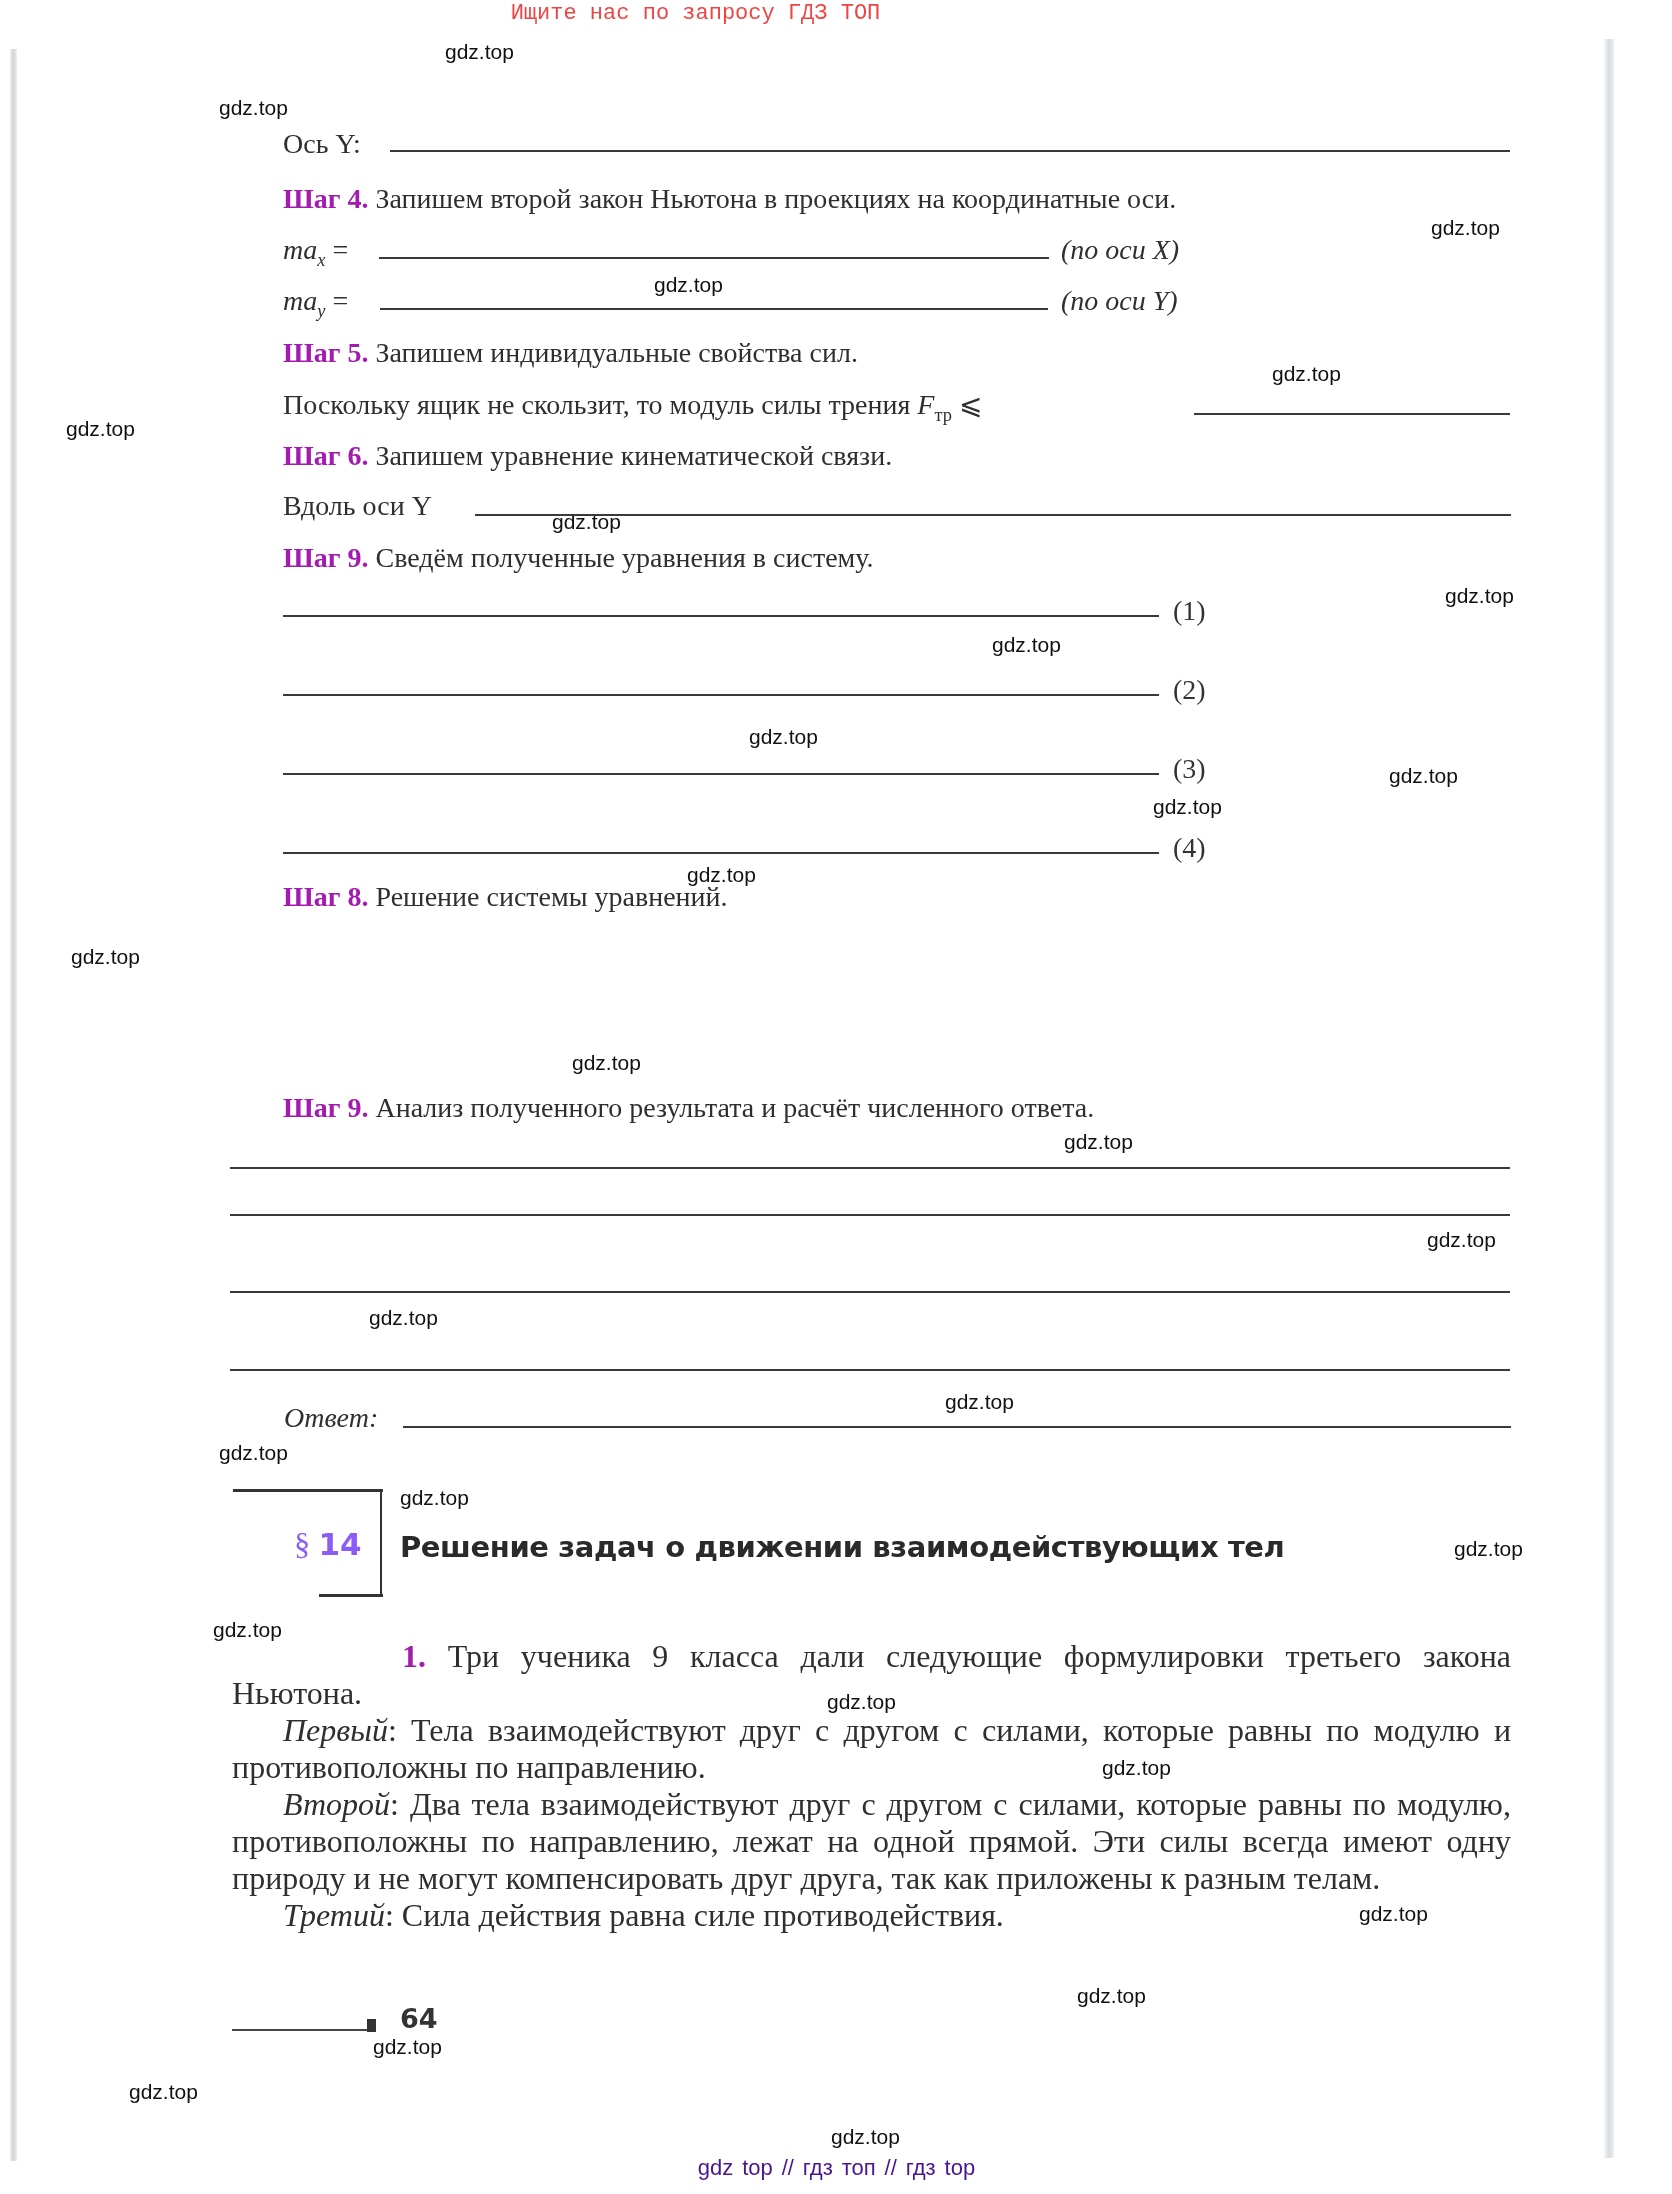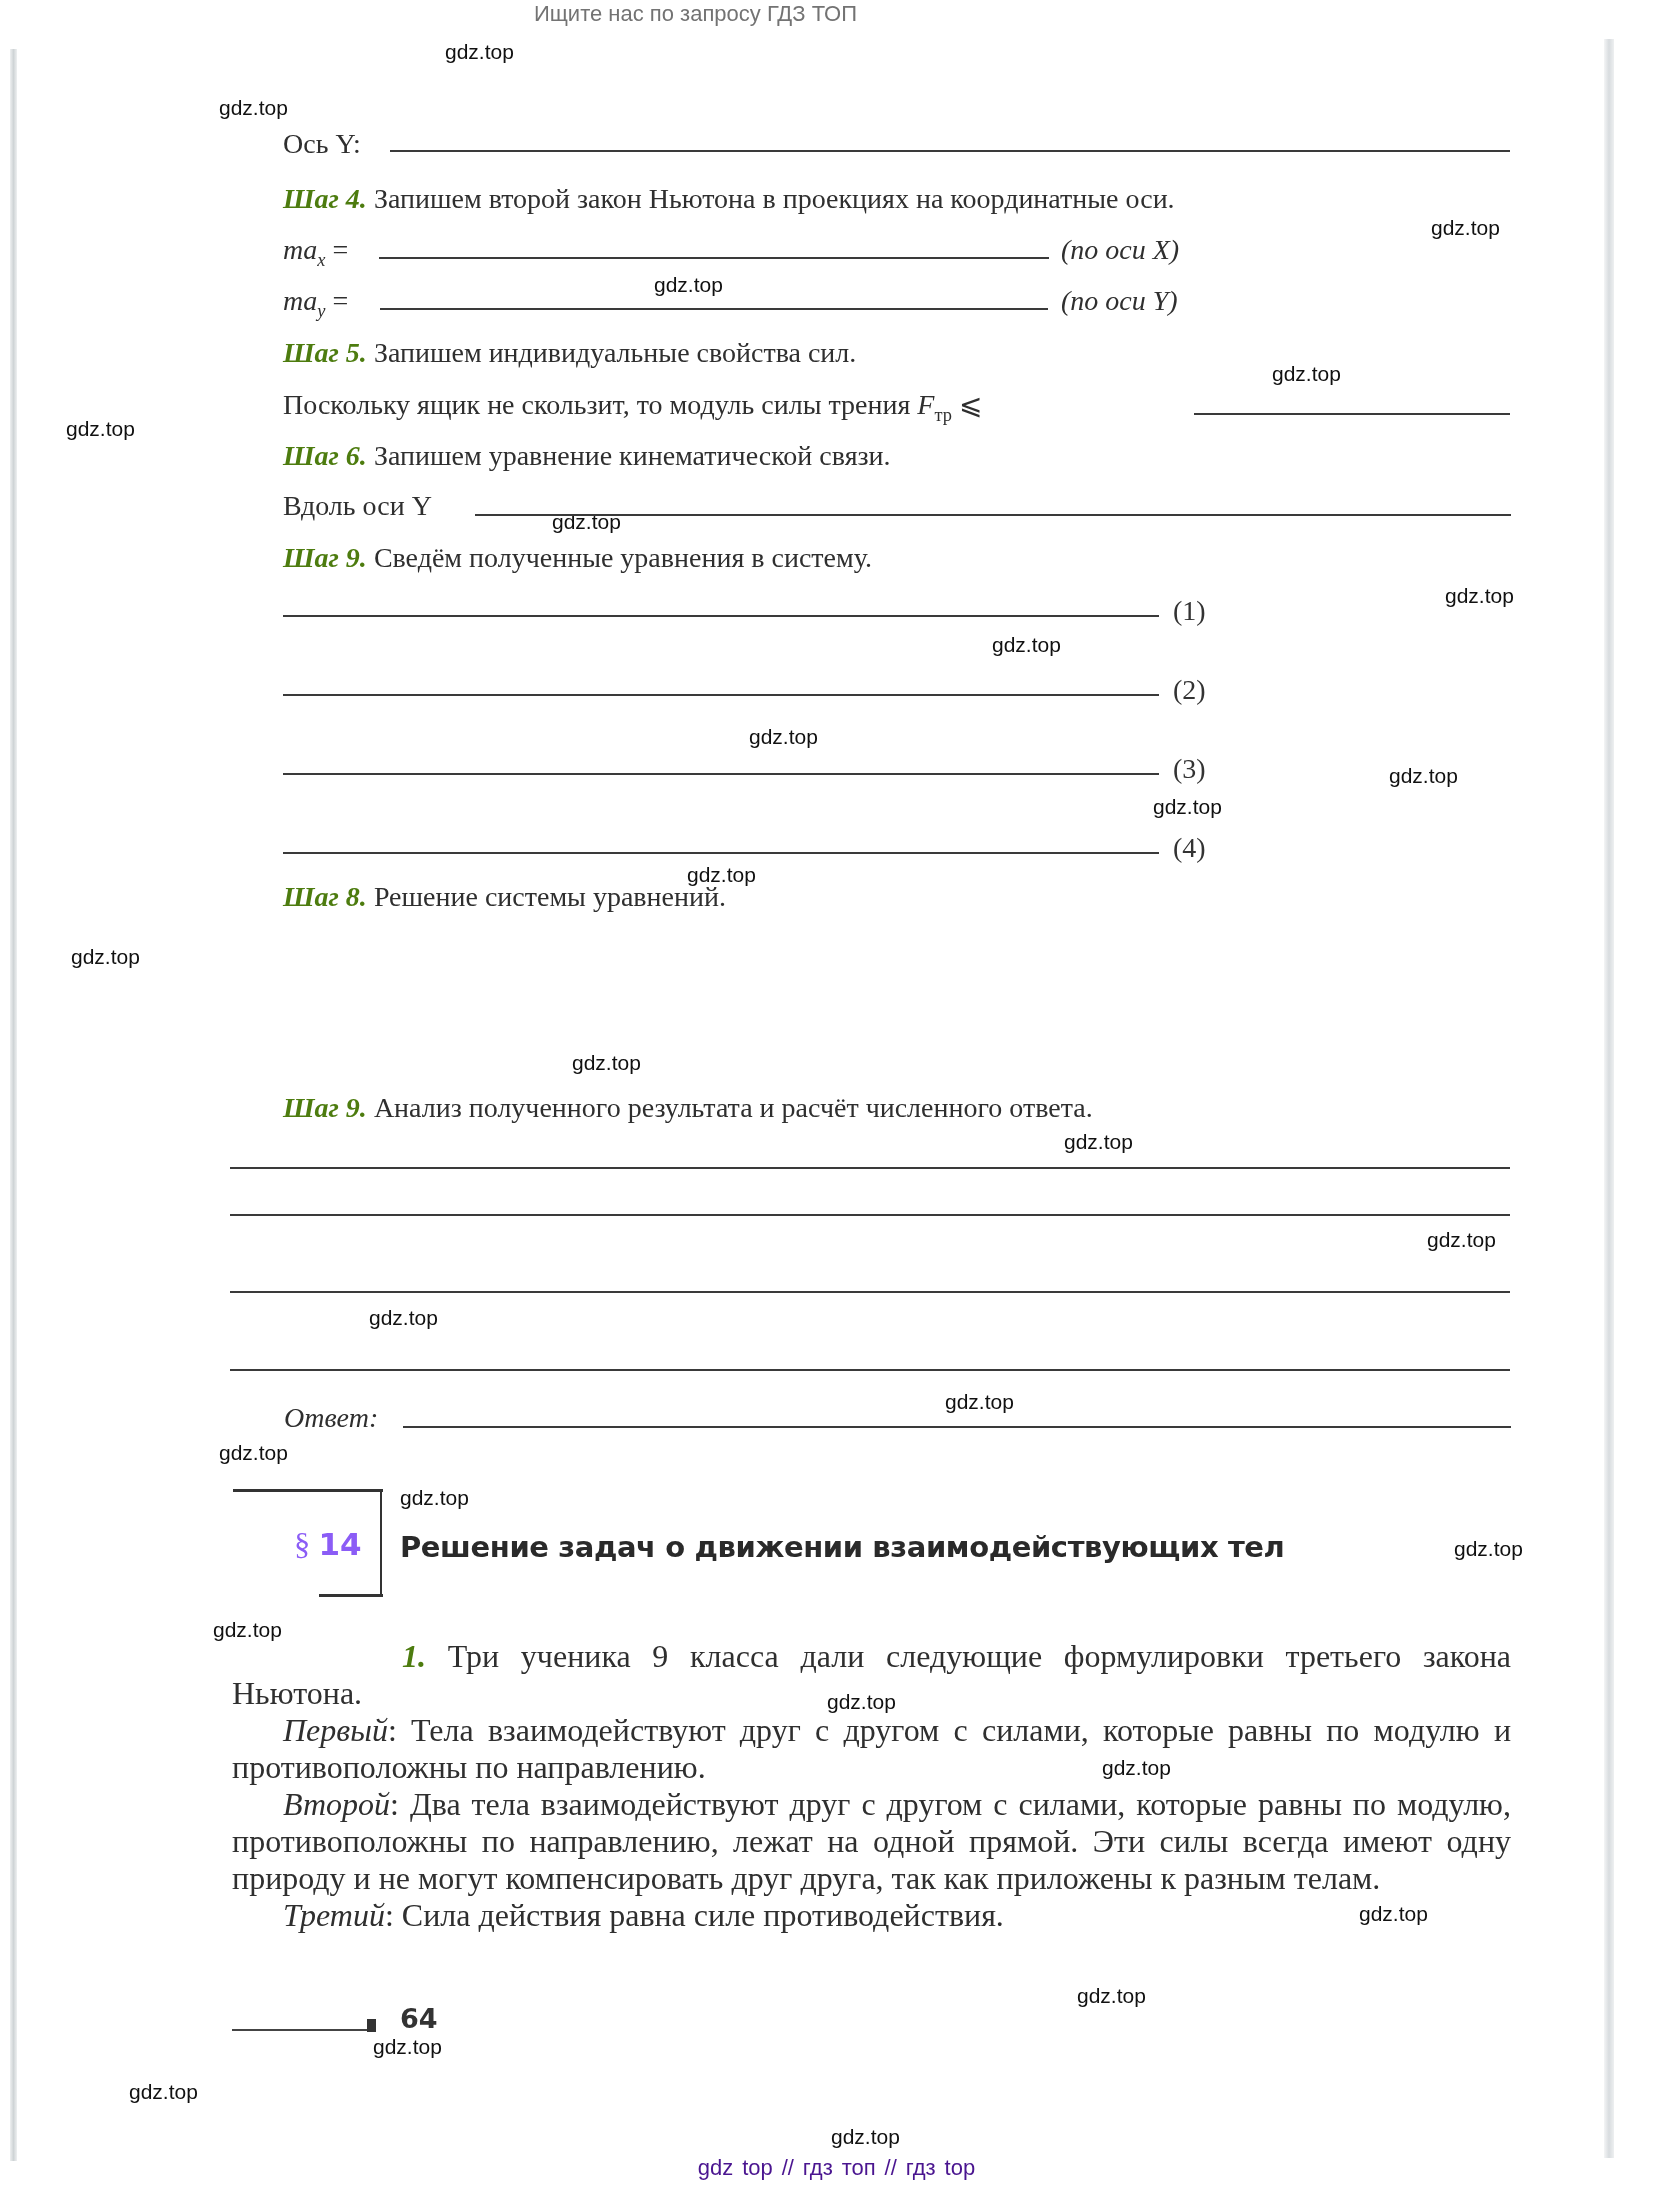--- a/index.html
+++ b/index.html
@@ -1,24 +1,24 @@
 <!DOCTYPE html>
 <html style="font-size:11.3px"><head>
 <meta charset="utf-8">
 <style>
   html, body { margin: 0; padding: 0; background: #ffffff; }
   body { width: 1673px; height: 2194px; position: relative; overflow: hidden; font-family: "Liberation Serif", "DejaVu Serif", serif; color: #333; }
   .abs { position: absolute; }
-  .banner { position: absolute; top: 1.4px; left: 0; width: 1391px; text-align: center; font-family: Liberation Sans, sans-serif; font-size: 22px; color: #737373; }
+  .banner { position: absolute; top: 1.4px; left: 0; width: 1391px; text-align: center; font-family: Liberation Mono, monospace; font-size: 22px; color: #ef4444; }
   .footer-links { position: absolute; top: 2155px; left: 0; width: 1673px; text-align: center; font-family: "Liberation Sans", sans-serif; font-size: 22px; color: #4a1590; word-spacing: 2.8px; }
   .wm { position: absolute; font-family: "Liberation Sans", sans-serif; font-size: 21px; color: #111; }
   .page-edge-right { position: absolute; left: 1604px; top: 39px; width: 10px; height: 2119px; background: linear-gradient(to right, #f4f5f6, #d8dcdf, #eef0f1); }
   .page-edge-left { position: absolute; left: 10px; top: 49px; width: 7px; height: 2112px; background: linear-gradient(to right, #eef0f1, #cfd4d6, #eef0f1); }
   .line { font-size: 28px; line-height: 1; white-space: nowrap; color: #2f2f2f; }
-  .b { font-weight: bold; color: #4d7c0f; font-style: italic; }
+  .b { font-weight: bold; color: #a21caf; }
   .it { font-style: italic; }
   .rule { position: absolute; border-bottom: 2.1px solid #3a3a3a; }
   .num { font-size: 28px; color: #333; }
   .sec-heading { font-family: "DejaVu Sans", sans-serif; font-weight: bold; font-size: 29px; color: #2a2a2a; line-height: 37px; letter-spacing: -0.4px; }
   .para { font-size: 32px; line-height: 37px; color: #2f2f2f; text-align: justify; }
   sub { font-size: 18.4px; }
 </style>
 </head>
 <body>
 

